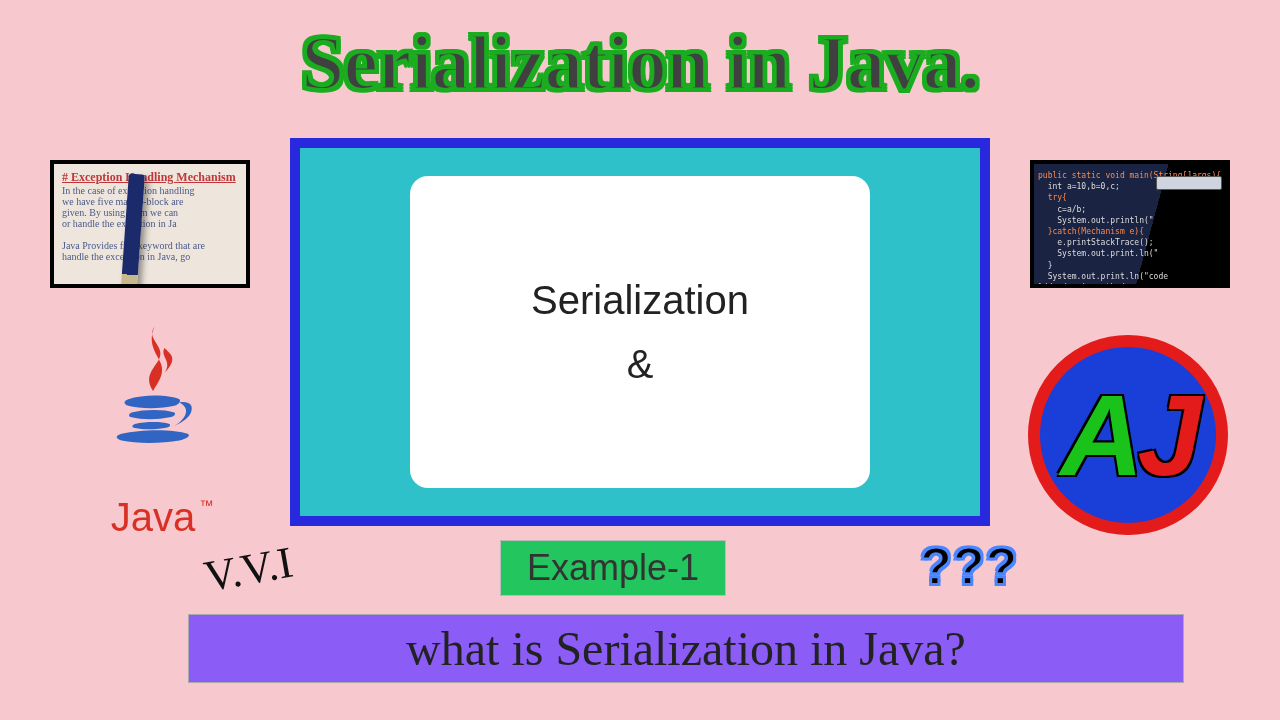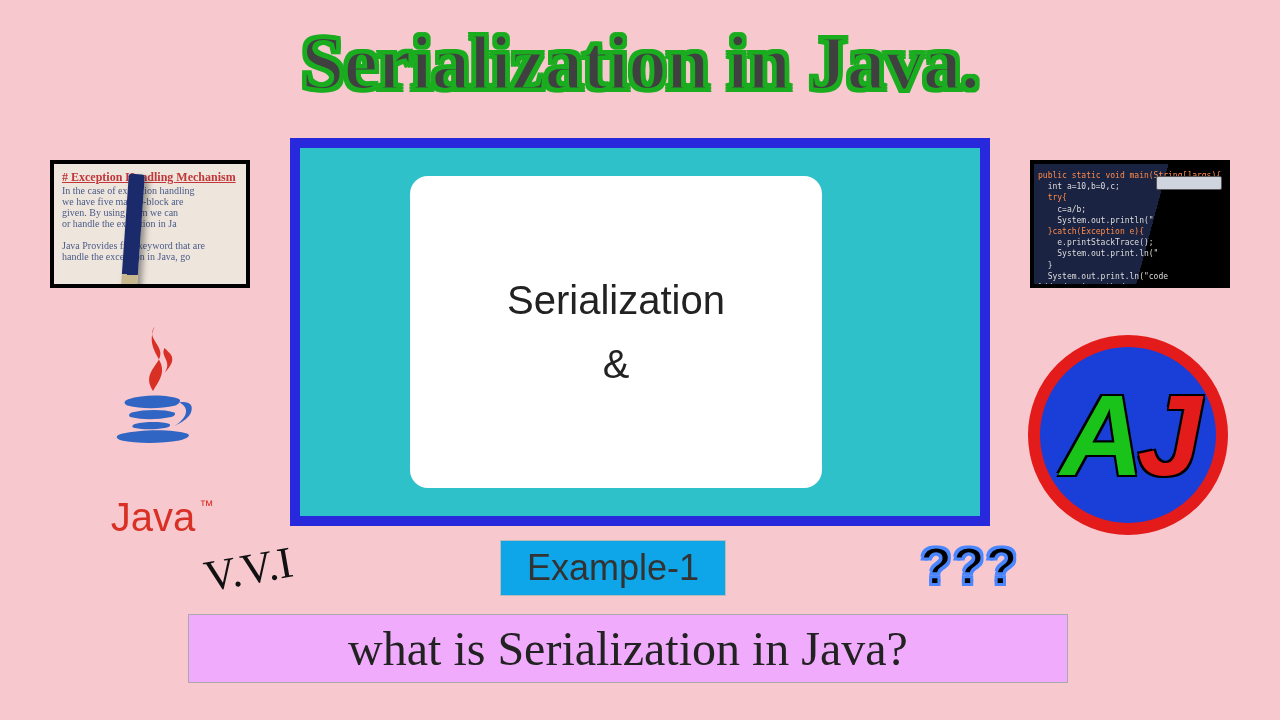--- a/index.html
+++ b/index.html
@@ -34,21 +34,21 @@
     left: 290px;
     width: 700px;
     height: 388px;
     background: #2fc1ca;
     border: 10px solid #2828dd;
   }
   .center-card {
     position: absolute;
     top: 28px;
     left: 110px;
-    width: 412px;
+    width: 460px;
     height: 312px;
     background: #fff;
     border-radius: 18px;
     display: flex;
     flex-direction: column;
     justify-content: center;
     align-items: center;
     font-family: Arial, sans-serif;
     font-size: 40px;
     color: #222;
@@ -163,21 +163,21 @@
     left: 204px;
     font-family: 'Brush Script MT', cursive;
     font-size: 44px;
     color: #111;
     transform: rotate(-10deg);
   }
   .example-box {
     position: absolute;
     top: 540px;
     left: 500px;
-    background: #0ea5e9;
+    background: #22c55e;
     border: 1px solid #bbb;
     padding: 6px 26px;
     font-family: Arial, sans-serif;
     font-size: 36px;
     color: #333;
   }
   .qmarks {
     position: absolute;
     top: 536px;
     left: 920px;
@@ -188,22 +188,22 @@
     -webkit-text-stroke: 2px #4a86ff;
     text-shadow:
       -2px -2px 0 #4a86ff, 2px -2px 0 #4a86ff,
       -2px 2px 0 #4a86ff, 2px 2px 0 #4a86ff;
     letter-spacing: 1px;
   }
   .bottom-box {
     position: absolute;
     top: 614px;
     left: 188px;
-    width: 880px;
-    background: #f0abfc;
+    width: 996px;
+    background: #8b5cf6;
     border: 1px solid #aaa;
     padding: 6px 18px;
     font-family: Georgia, serif;
     font-size: 48px;
     color: #222;
     text-align: center;
   }
 </style>
 </head>
 <body>
@@ -229,21 +229,21 @@
   <div class="pen"></div>
 </div>
 
 <div class="thumb-right">
   <div class="dlg"></div>
   <div><span class="kw">public static void main(String[]args){</span></div>
   <div>&nbsp;&nbsp;<span>int a=10,b=0,c;</span></div>
   <div><span class="kw">&nbsp;&nbsp;<span>try{</span></span></div>
   <div>&nbsp;&nbsp;&nbsp;&nbsp;<span>c=a/b;</span></div>
   <div>&nbsp;&nbsp;&nbsp;&nbsp;<span>System.out.println("</span></div>
-  <div><span class="kw">&nbsp;&nbsp;<span>}catch(Exception e){</span></span></div>
+  <div><span class="kw">&nbsp;&nbsp;<span>}catch(Mechanism e){</span></span></div>
   <div>&nbsp;&nbsp;&nbsp;&nbsp;<span>e.printStackTrace();</span></div>
   <div>&nbsp;&nbsp;&nbsp;&nbsp;<span>System.out.print.ln("</span></div>
   <div>&nbsp;&nbsp;<span>}</span></div>
   <div>&nbsp;&nbsp;<span>System.out.print.ln("code</span></div>
   <div><span>}//end main method</span></div>
 
 </div>
 
 <div class="java-logo">
   <svg viewBox="0 0 120 160">

